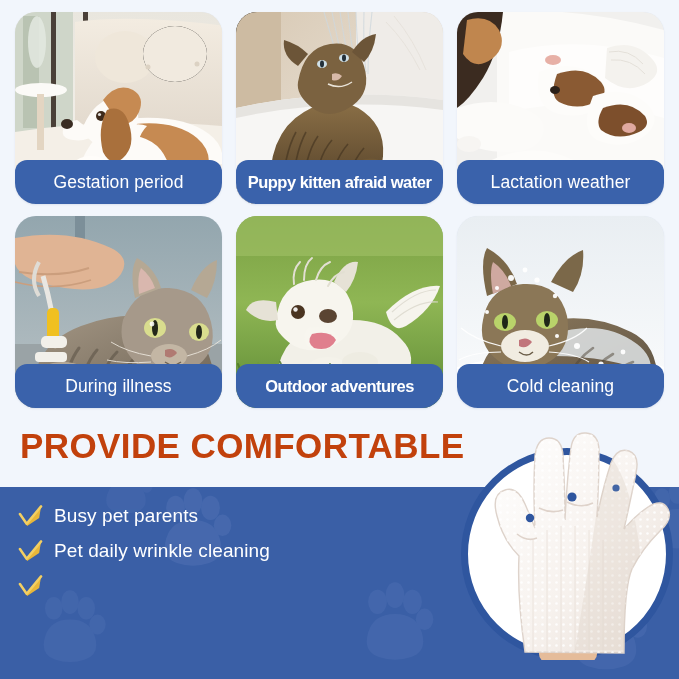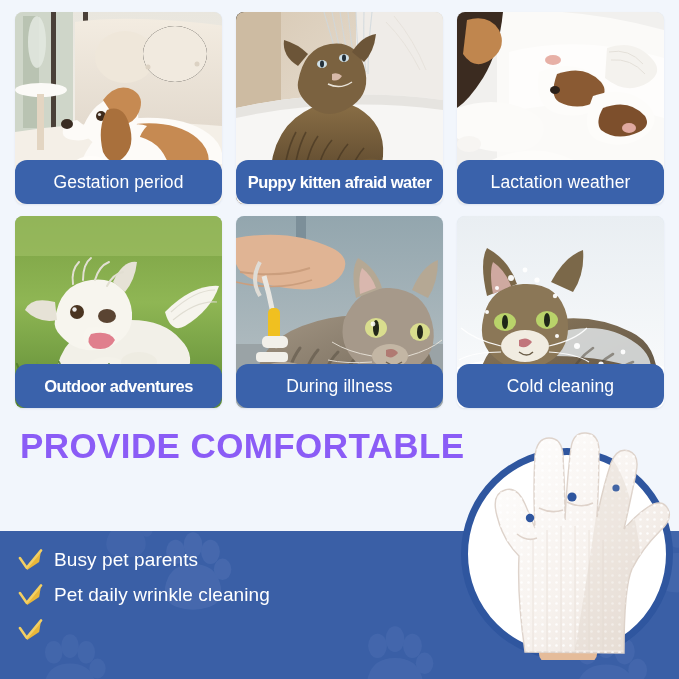--- a/index.html
+++ b/index.html
@@ -17,21 +17,21 @@
     left:15px; top:12px;
     width:650px;
     display:grid;
     grid-template-columns:repeat(3, 207px);
     grid-template-rows:192px 192px;
     column-gap:14px;
     row-gap:12px;
   }
   .card {
     position:relative;
-    border-radius:8px;
+    border-radius:21px;
     overflow:hidden;
     background:#dfe6ef;
     box-shadow:0 1px 2px rgba(40,70,130,.10);
   }
   .photo { position:absolute; inset:0; overflow:hidden; }
   .photo svg { width:100%; height:100%; display:block; }
 
   .caption {
     position:absolute;
     left:0; right:0; bottom:0;
@@ -44,33 +44,33 @@
     letter-spacing:.1px;
     white-space:nowrap;
   }
   .caption.tight { font-size:16.5px; letter-spacing:-.5px;font-weight:bold; }
 
   
   .headline {
     position:absolute;
     left:20px; top:424px;
     width:480px;
-    color:#8b5cf6;
+    color:#c2410c;
     font-size:35px;
     font-weight:bold;
     line-height:1.28;
     letter-spacing:.4px;
     text-transform:uppercase;
   }
 
   
   .band {
     position:absolute;
     left:0; right:0; bottom:0;
-    height:148px;
+    height:192px;
     background:#3a5fa6;
     overflow:hidden;
   }
   .paws { position:absolute; inset:0; }
   .paws svg { position:absolute; }
 
   .bullets {
     position:absolute;
     left:18px; top:18px;
     display:flex; flex-direction:column;
@@ -258,20 +258,83 @@
 
         <path d="M150 36 q28 -10 46 12 q10 12 -4 22 q-22 14 -44 -4 Z" fill="#f4f2ee"></path>
         <g stroke="#e2ded7" stroke-width="1" fill="none" opacity=".9">
           <path d="M152 40 q20 -4 34 12"></path>
             <path d="M154 48 q20 -2 34 14"></path>
         </g>
         <ellipse cx="96" cy="48" rx="8" ry="5" fill="#e7b0a6"></ellipse>
       </svg>
     </div>
     <div class="caption">Lactation weather</div>
+  </div>
+
+  <div class="card">
+    <div class="photo">
+      <svg viewBox="0 0 207 192" preserveAspectRatio="xMidYMid slice">
+        <defs>
+          <linearGradient id="p4bg" x1="0" y1="0" x2="0" y2="1">
+            <stop offset="0" stop-color="#93a6ae"></stop>
+              <stop offset="1" stop-color="#b9c2c5"></stop>
+          </linearGradient>
+          <linearGradient id="p4fur" x1="0" y1="0" x2="1" y2="1">
+            <stop offset="0" stop-color="#a39684"></stop>
+              <stop offset="1" stop-color="#6e6354"></stop>
+          </linearGradient>
+        </defs>
+        <rect width="207" height="192" fill="url(#p4bg)"></rect>
+        <rect x="0" y="128" width="207" height="64" fill="#9aa3a6"></rect>
+        <rect x="60" y="0" width="10" height="40" fill="#7c8f99"></rect>
+
+        <path d="M0 22 q54 -10 96 10 q20 10 10 26 q-14 20 -56 14 q-44 -6 -50 -24 Z" fill="#e0b494"></path>
+        <path d="M4 56 q40 6 70 -4" stroke="#cb9e7d" stroke-width="2" fill="none"></path>
+        <path d="M0 66 q40 10 76 -2" stroke="#cb9e7d" stroke-width="1.6" fill="none"></path>
+
+        <path d="M18 186 q-4 -56 48 -76 q58 -22 104 2 q32 16 30 74 Z" fill="url(#p4fur)"></path>
+
+        <g stroke="#5a5144" stroke-width="3" opacity=".55" fill="none" stroke-linecap="round">
+          <path d="M48 178 q4 -30 16 -46"></path>
+            <path d="M64 182 q4 -32 18 -48"></path>
+          <path d="M82 184 q4 -32 20 -48"></path>
+            <path d="M100 184 q6 -30 22 -44"></path>
+          <path d="M120 182 q8 -26 26 -38"></path>
+        </g>
+
+        <path d="M108 104 q14 -34 46 -32 q34 2 42 34 q8 32 -20 48 q-32 16 -56 -8 q-18 -18 -12 -42 Z" fill="#a6998a"></path>
+
+        <path d="M120 82 q-6 -28 2 -40 q18 10 24 30 Z" fill="#b5a894"></path>
+        <path d="M176 74 q10 -24 26 -30 q0 22 -10 38 Z" fill="#b5a894"></path>
+        <path d="M124 78 q-2 -18 2 -26 q10 8 14 20 Z" fill="#d9b7ae"></path>
+
+        <ellipse cx="140" cy="112" rx="11" ry="10" fill="#d9dd8e"></ellipse>
+        <ellipse cx="184" cy="116" rx="10" ry="9" fill="#d9dd8e"></ellipse>
+        <ellipse cx="140" cy="112" rx="3" ry="8" fill="#23271a"></ellipse>
+        <ellipse cx="184" cy="116" rx="3" ry="7" fill="#23271a"></ellipse>
+        <circle cx="137" cy="108" r="2.4" fill="#fff" opacity=".85"></circle>
+
+        <ellipse cx="154" cy="140" rx="18" ry="12" fill="#c3b6a4"></ellipse>
+        <path d="M150 134 q8 -3 12 3 q-6 7 -12 3 Z" fill="#b07a72"></path>
+        <path d="M150 146 q8 6 16 0" stroke="#6e6354" stroke-width="1.4" fill="none"></path>
+        <g stroke="#efeae0" stroke-width="1" opacity=".85" fill="none">
+          <path d="M136 140 q-24 -4 -40 -14"></path>
+            <path d="M136 146 q-26 2 -44 -2"></path>
+          <path d="M172 140 q22 -6 34 -16"></path>
+        </g>
+
+        <ellipse cx="48" cy="160" rx="26" ry="14" fill="#b5a896"></ellipse>
+        <path d="M28 60 q10 34 14 72" stroke="#e9e7e2" stroke-width="5" fill="none"></path>
+        <rect x="32" y="92" width="12" height="40" rx="5" fill="#f0c020"></rect>
+        <rect x="26" y="120" width="26" height="12" rx="5" fill="#f2f0ea"></rect>
+        <rect x="20" y="136" width="32" height="10" rx="4" fill="#f2f0ea"></rect>
+        <path d="M24 46 q-10 18 0 34" stroke="#dfdcd6" stroke-width="4" fill="none"></path>
+      </svg>
+    </div>
+    <div class="caption">During illness</div>
   </div>
 
   <div class="card">
     <div class="photo">
       <svg viewBox="0 0 207 192" preserveAspectRatio="xMidYMid slice">
         <defs>
           <linearGradient id="p5bg" x1="0" y1="0" x2="0" y2="1">
             <stop offset="0" stop-color="#7aa043"></stop>
               <stop offset=".45" stop-color="#8fb654"></stop>
             <stop offset="1" stop-color="#5d8a34"></stop>
@@ -331,83 +394,20 @@
             <path d="M70 192 q-6 -26 4 -40"></path>
           <path d="M96 192 q8 -30 -2 -44"></path>
             <path d="M124 192 q-6 -26 4 -40"></path>
           <path d="M150 192 q8 -28 -2 -42"></path>
             <path d="M176 192 q-6 -26 4 -40"></path>
           <path d="M198 192 q8 -28 -2 -42"></path>
         </g>
       </svg>
     </div>
     <div class="caption tight">Outdoor adventures</div>
-  </div>
-
-  <div class="card">
-    <div class="photo">
-      <svg viewBox="0 0 207 192" preserveAspectRatio="xMidYMid slice">
-        <defs>
-          <linearGradient id="p4bg" x1="0" y1="0" x2="0" y2="1">
-            <stop offset="0" stop-color="#93a6ae"></stop>
-              <stop offset="1" stop-color="#b9c2c5"></stop>
-          </linearGradient>
-          <linearGradient id="p4fur" x1="0" y1="0" x2="1" y2="1">
-            <stop offset="0" stop-color="#a39684"></stop>
-              <stop offset="1" stop-color="#6e6354"></stop>
-          </linearGradient>
-        </defs>
-        <rect width="207" height="192" fill="url(#p4bg)"></rect>
-        <rect x="0" y="128" width="207" height="64" fill="#9aa3a6"></rect>
-        <rect x="60" y="0" width="10" height="40" fill="#7c8f99"></rect>
-
-        <path d="M0 22 q54 -10 96 10 q20 10 10 26 q-14 20 -56 14 q-44 -6 -50 -24 Z" fill="#e0b494"></path>
-        <path d="M4 56 q40 6 70 -4" stroke="#cb9e7d" stroke-width="2" fill="none"></path>
-        <path d="M0 66 q40 10 76 -2" stroke="#cb9e7d" stroke-width="1.6" fill="none"></path>
-
-        <path d="M18 186 q-4 -56 48 -76 q58 -22 104 2 q32 16 30 74 Z" fill="url(#p4fur)"></path>
-
-        <g stroke="#5a5144" stroke-width="3" opacity=".55" fill="none" stroke-linecap="round">
-          <path d="M48 178 q4 -30 16 -46"></path>
-            <path d="M64 182 q4 -32 18 -48"></path>
-          <path d="M82 184 q4 -32 20 -48"></path>
-            <path d="M100 184 q6 -30 22 -44"></path>
-          <path d="M120 182 q8 -26 26 -38"></path>
-        </g>
-
-        <path d="M108 104 q14 -34 46 -32 q34 2 42 34 q8 32 -20 48 q-32 16 -56 -8 q-18 -18 -12 -42 Z" fill="#a6998a"></path>
-
-        <path d="M120 82 q-6 -28 2 -40 q18 10 24 30 Z" fill="#b5a894"></path>
-        <path d="M176 74 q10 -24 26 -30 q0 22 -10 38 Z" fill="#b5a894"></path>
-        <path d="M124 78 q-2 -18 2 -26 q10 8 14 20 Z" fill="#d9b7ae"></path>
-
-        <ellipse cx="140" cy="112" rx="11" ry="10" fill="#d9dd8e"></ellipse>
-        <ellipse cx="184" cy="116" rx="10" ry="9" fill="#d9dd8e"></ellipse>
-        <ellipse cx="140" cy="112" rx="3" ry="8" fill="#23271a"></ellipse>
-        <ellipse cx="184" cy="116" rx="3" ry="7" fill="#23271a"></ellipse>
-        <circle cx="137" cy="108" r="2.4" fill="#fff" opacity=".85"></circle>
-
-        <ellipse cx="154" cy="140" rx="18" ry="12" fill="#c3b6a4"></ellipse>
-        <path d="M150 134 q8 -3 12 3 q-6 7 -12 3 Z" fill="#b07a72"></path>
-        <path d="M150 146 q8 6 16 0" stroke="#6e6354" stroke-width="1.4" fill="none"></path>
-        <g stroke="#efeae0" stroke-width="1" opacity=".85" fill="none">
-          <path d="M136 140 q-24 -4 -40 -14"></path>
-            <path d="M136 146 q-26 2 -44 -2"></path>
-          <path d="M172 140 q22 -6 34 -16"></path>
-        </g>
-
-        <ellipse cx="48" cy="160" rx="26" ry="14" fill="#b5a896"></ellipse>
-        <path d="M28 60 q10 34 14 72" stroke="#e9e7e2" stroke-width="5" fill="none"></path>
-        <rect x="32" y="92" width="12" height="40" rx="5" fill="#f0c020"></rect>
-        <rect x="26" y="120" width="26" height="12" rx="5" fill="#f2f0ea"></rect>
-        <rect x="20" y="136" width="32" height="10" rx="4" fill="#f2f0ea"></rect>
-        <path d="M24 46 q-10 18 0 34" stroke="#dfdcd6" stroke-width="4" fill="none"></path>
-      </svg>
-    </div>
-    <div class="caption">During illness</div>
   </div>
 
   <div class="card">
     <div class="photo">
       <svg viewBox="0 0 207 192" preserveAspectRatio="xMidYMid slice">
         <defs>
           <linearGradient id="p6bg" x1="0" y1="0" x2="0" y2="1">
             <stop offset="0" stop-color="#e9eef2"></stop>
               <stop offset="1" stop-color="#fbfcfd"></stop>
           </linearGradient>

